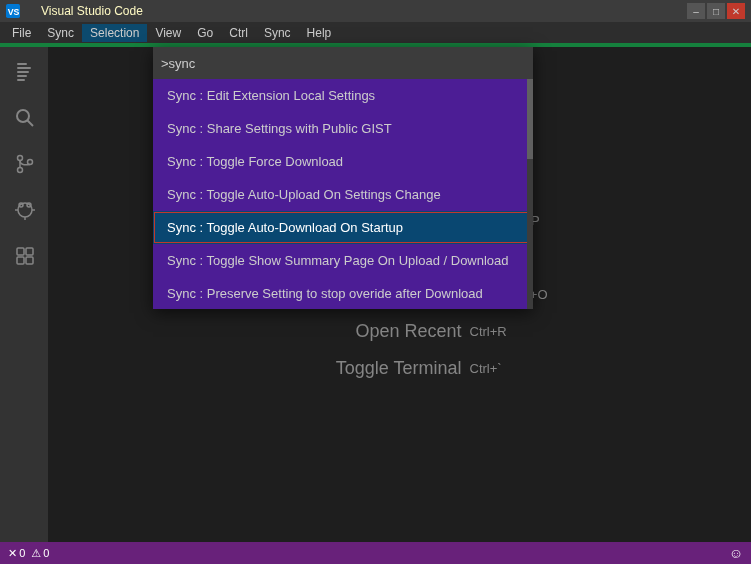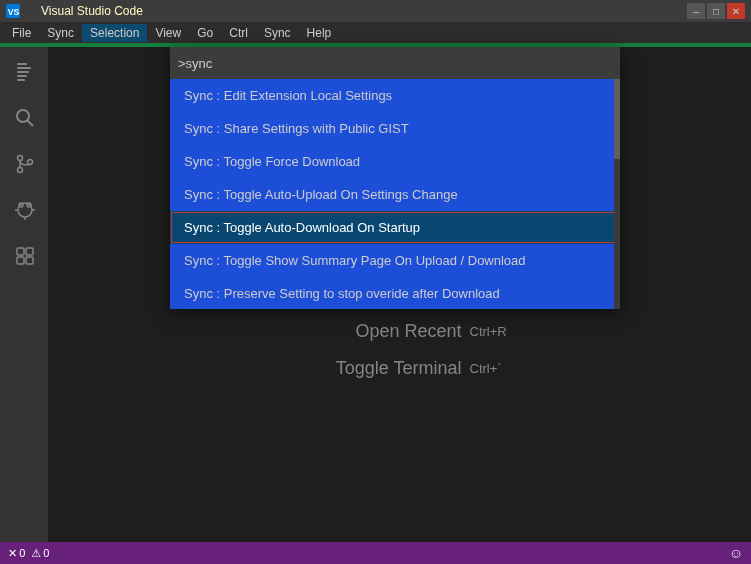--- a/index.html
+++ b/index.html
@@ -104,23 +104,23 @@
     #content {
       flex: 1;
       background: #1e1e1e;
       position: relative;
     }
 
     
     #command-palette {
       position: absolute;
       top: 0;
-      left: 122px;
-      width: 450px;
-      background: #1d4ed8;
+      left: 105px;
+      width: 380px;
+      background: #4c1d95;
       z-index: 100;
       box-shadow: 0 4px 16px rgba(0,0,0,0.6);
     }
 
     #cp-input-area {
       background: #3c3c3c;
       padding: 4px 8px;
       height: 32px;
       display: flex;
       align-items: center;

